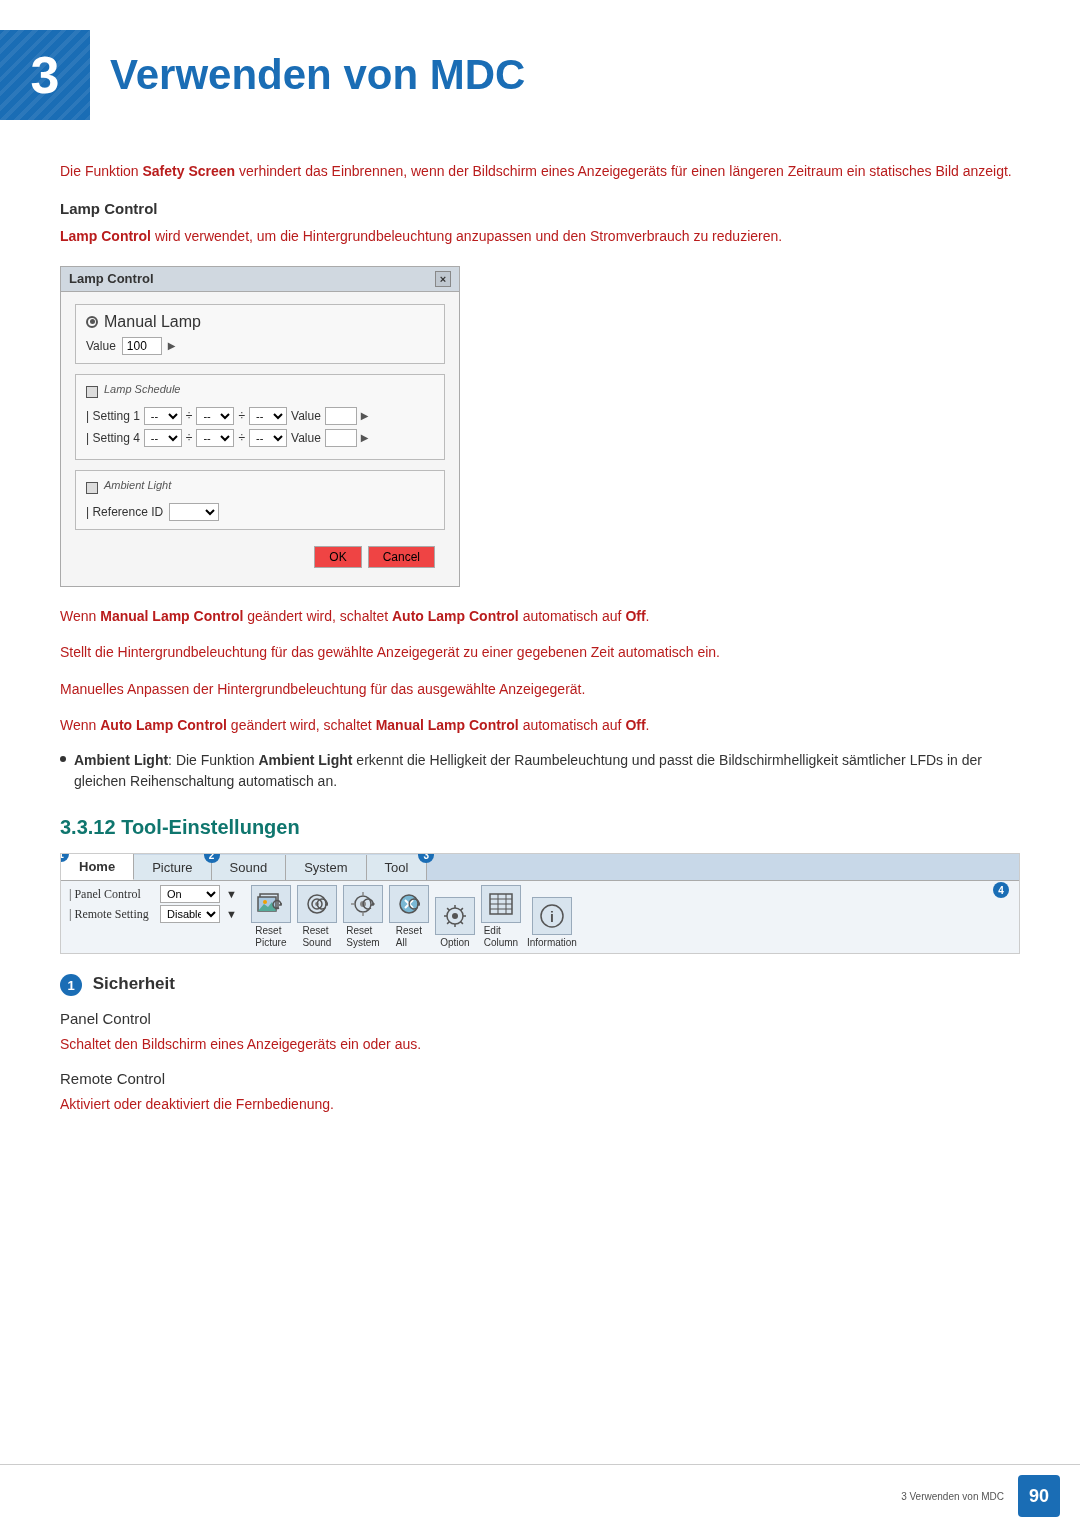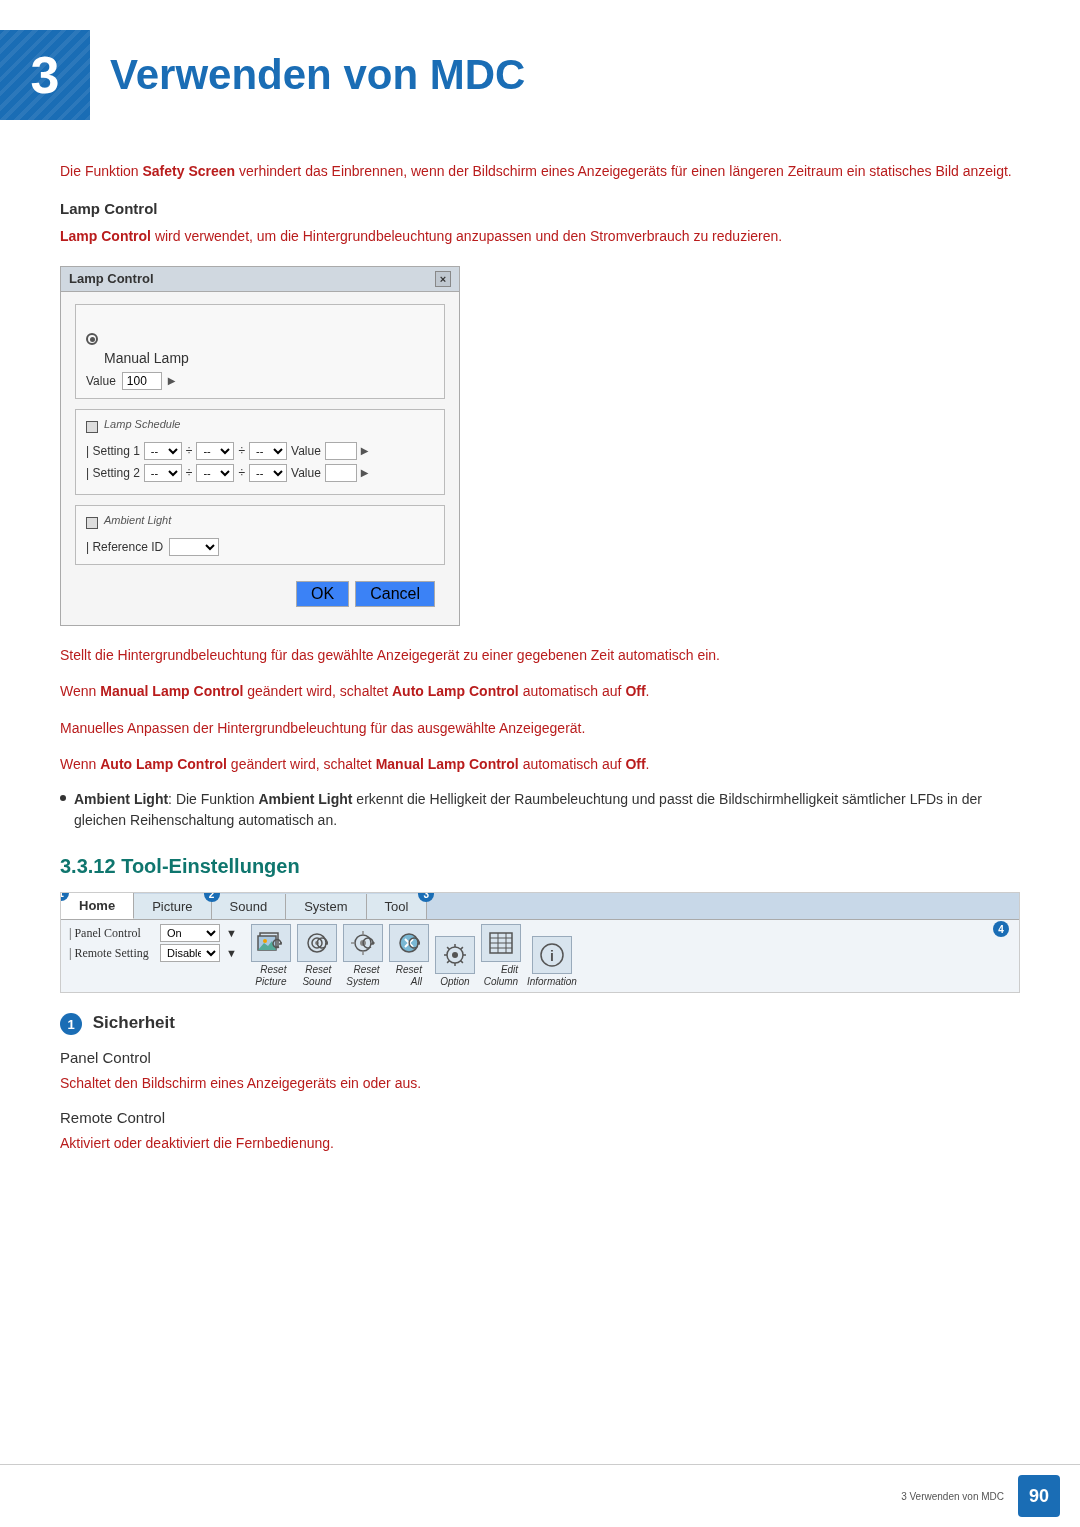--- a/index.html
+++ b/index.html
@@ -193,24 +193,24 @@
       padding: 1px 2px;
       width: 50px;
     }
     .dialog-footer {
       display: flex;
       justify-content: flex-end;
       gap: 6px;
       padding: 6px 10px;
     }
     .dlg-btn {
-      background: #3b82f6;
+      background: #ef4444;
       border: 1px solid #aaa;
       padding: 3px 14px;
-      font-size: 16px;
+      font-size: 12px;
       cursor: pointer;
     }
 
     
     .bullet-item {
       display: flex;
       align-items: flex-start;
       gap: 8px;
       margin: 10px 0;
       font-size: 14px;
@@ -341,23 +341,22 @@
       justify-content: center;
       cursor: pointer;
     }
     .tool-icon svg {
       width: 28px;
       height: 28px;
     }
     .tool-label {
       font-size: 10px;
       color: #333;
-      text-align: right;
+      text-align: left;
       line-height: 1.2;
-      font-style: italic;
     }
 
     
     .num-circle {
       width: 22px;
       height: 22px;
       background: #1a6db5;
       color: white;
       font-size: 13px;
       font-weight: bold;
@@ -438,21 +437,21 @@
           <span>×</span>
         </div>
       </div>
       <div class="dialog-body">
 
         <div class="dialog-section">
           <div class="radio-row">
             <div class="radio-circle">
               <div class="radio-inner"></div>
             </div>
-            <span style="font-size:14px;margin-top:37px;">Manual Lamp</span>
+            <span style="font-size:16px;">Manual Lamp</span>
           </div>
           <div class="value-row">
             <span style="font-size:12px;">Value</span>
             <input class="value-input" value="100" readonly="" style="">
             <span class="arrow-btn">▶</span>
           </div>
         </div>
 
         <div class="dialog-section">
           <div class="radio-row" style="margin-bottom:6px;">
@@ -464,21 +463,21 @@
             <select class="schedule-select"><option>--</option></select>
             <span>÷</span>
             <select class="schedule-select"><option>--</option></select>
             <span>÷</span>
             <select class="schedule-select"><option>--</option></select>
             <span style="font-size:12px;">Value</span>
             <input class="value-input" style="width: 32px;" readonly="">
             <span class="arrow-btn">▶</span>
           </div>
           <div class="schedule-row">
-            <span style="font-size:12px;">| Setting 2</span>
+            <span style="font-size:12px;">| Setting 4</span>
             <select class="schedule-select"><option>--</option></select>
             <span>÷</span>
             <select class="schedule-select"><option>--</option></select>
             <span>÷</span>
             <select class="schedule-select"><option>--</option></select>
             <span style="font-size:12px;">Value</span>
             <input class="value-input" style="width: 32px;" readonly="">
             <span class="arrow-btn">▶</span>
           </div>
         </div>
@@ -495,25 +494,25 @@
         </div>
 
         <div class="dialog-footer">
           <button class="dlg-btn">OK</button>
           <button class="dlg-btn">Cancel</button>
         </div>
       </div>
     </div>
   </div>
 
-  <p class="section-text">Stellt die Hintergrundbeleuchtung für das gewählte Anzeigegerät zu einer gegebenen Zeit automatisch ein.</p>
-
   <p class="section-text">
     Wenn <b>Manual Lamp Control</b> geändert wird, schaltet <b>Auto Lamp Control</b> automatisch auf <b>Off</b>.
   </p>
+
+  <p class="section-text">Stellt die Hintergrundbeleuchtung für das gewählte Anzeigegerät zu einer gegebenen Zeit automatisch ein.</p>
 
   <p class="section-text">Manuelles Anpassen der Hintergrundbeleuchtung für das ausgewählte Anzeigegerät.</p>
 
   <p class="section-text">
     Wenn <b>Auto Lamp Control</b> geändert wird, schaltet <b>Manual Lamp Control</b> automatisch auf <b>Off</b>.
   </p>
 
   <div class="bullet-item">
     <div class="bullet-dot"></div>
     <p>

